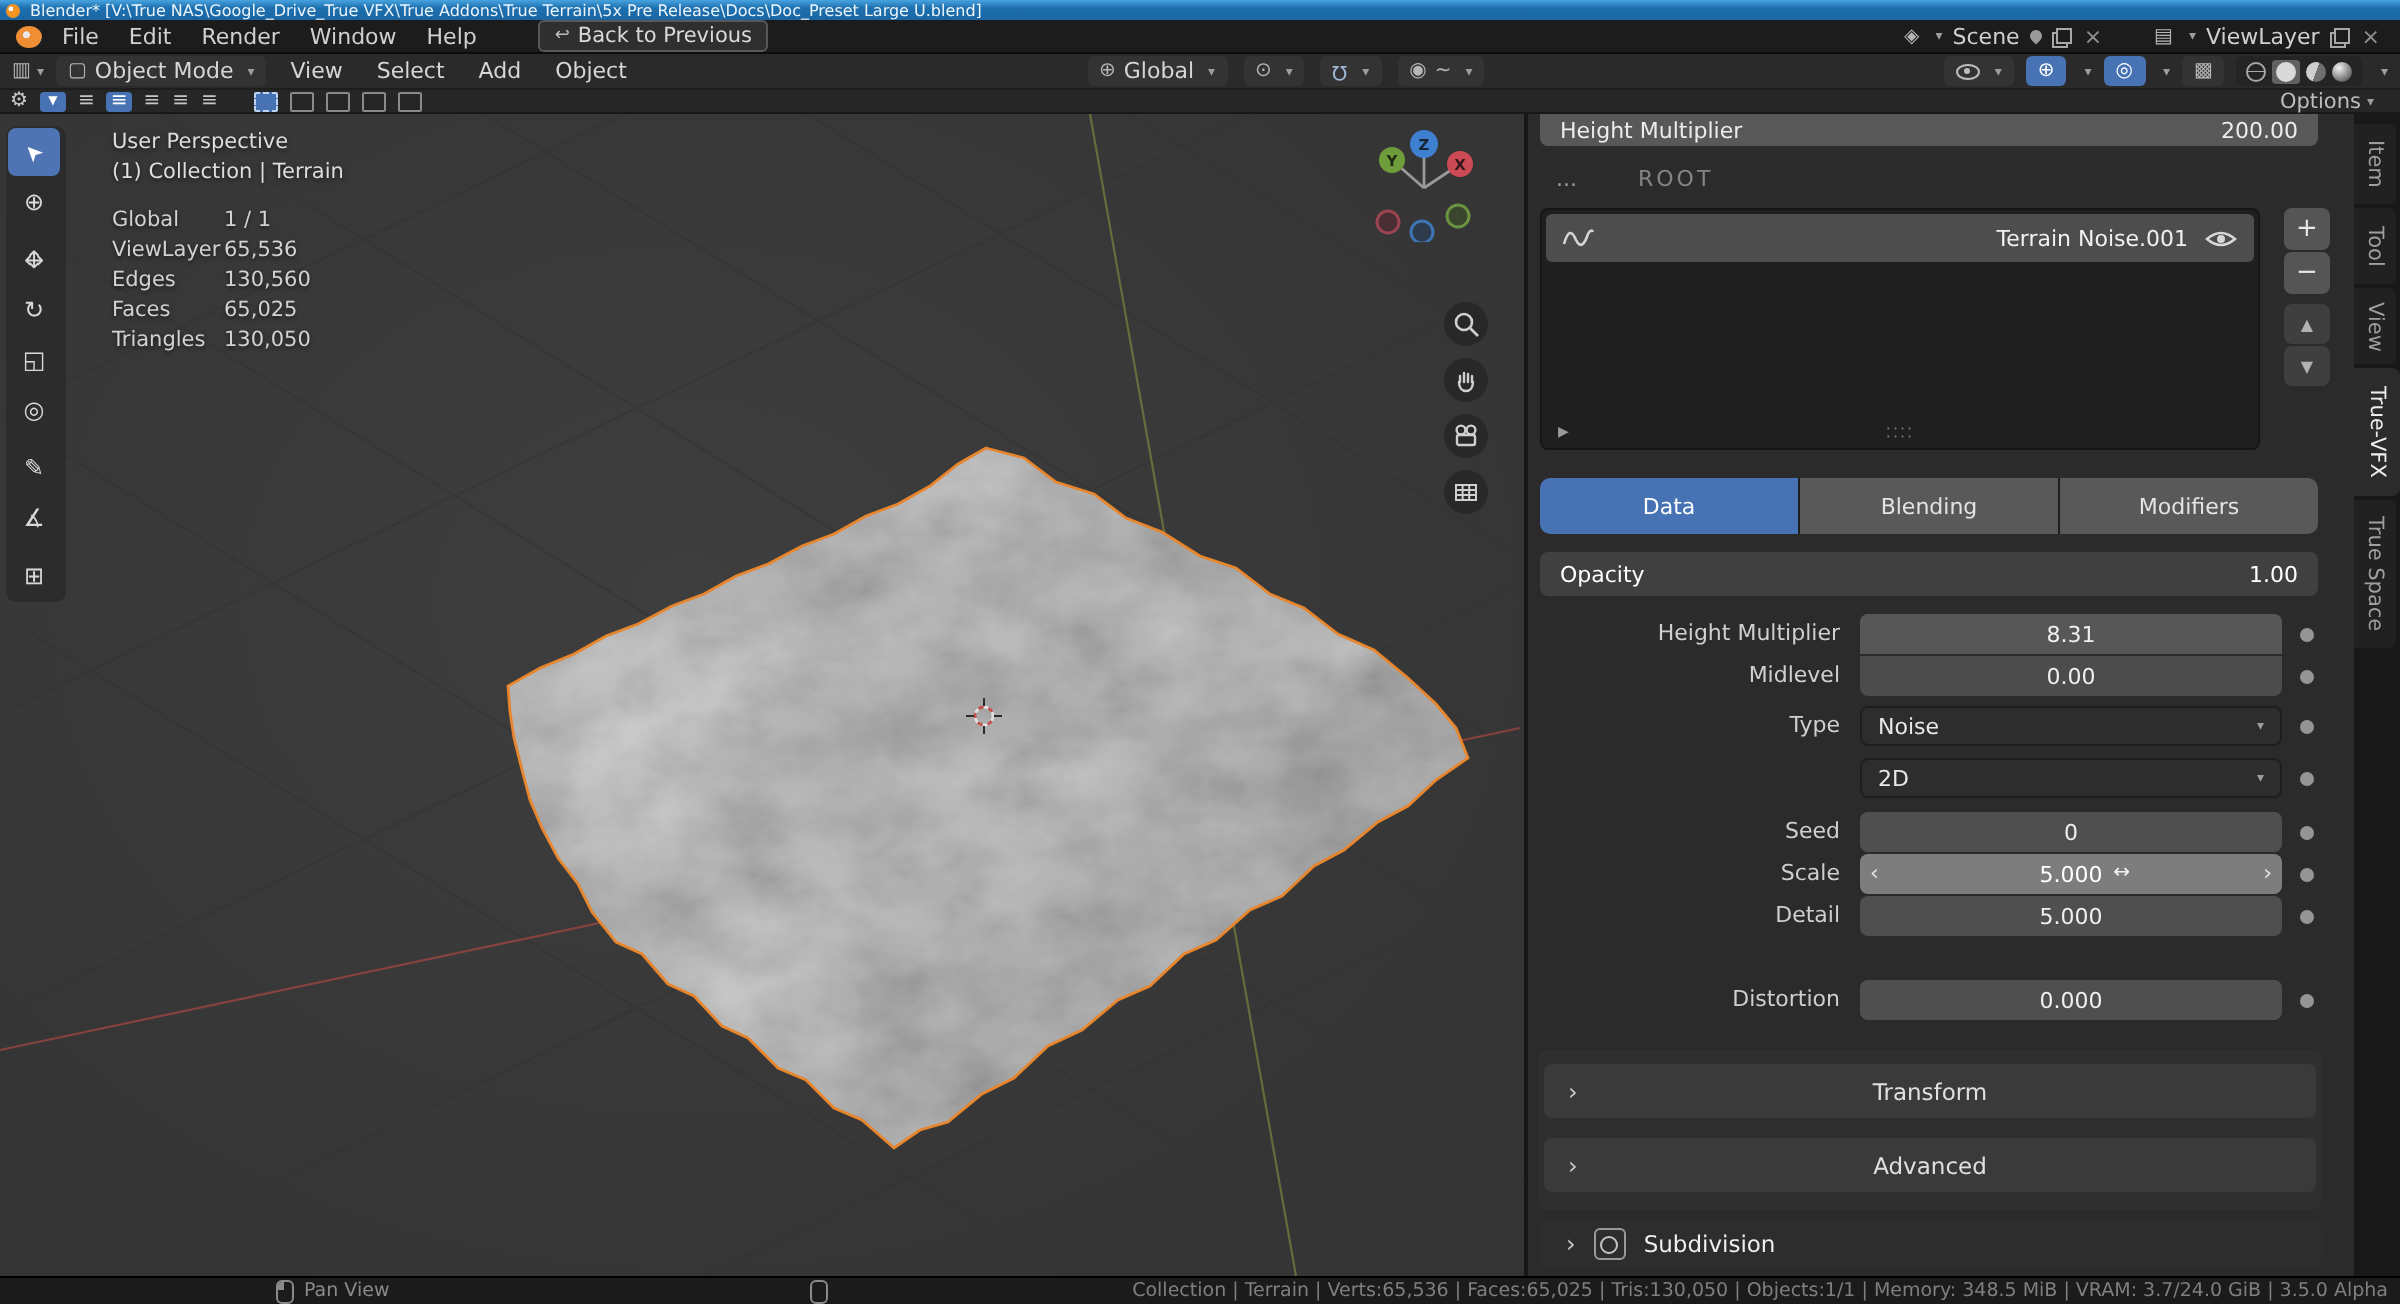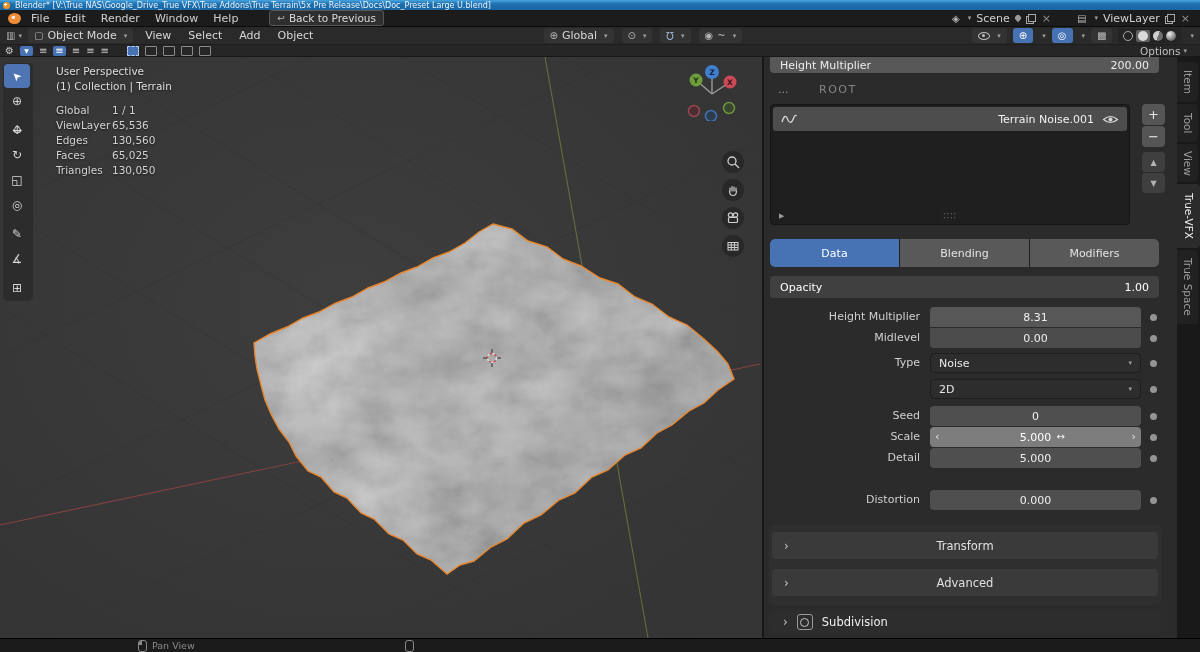--- a/index.html
+++ b/index.html
@@ -520,15 +520,16 @@
   </div>
 
   <div class="abs statusbar">
     <span style="margin-left:132px;display:flex;align-items:center">
       <span class="mouse l"></span>
       <span>Pan View</span>
     </span>
     <span style="margin-left:210px;display:flex;align-items:center">
       <span class="mouse"></span>
     </span>
+    <span class="sb-right">Collection | Terrain | Verts:65,536 | Faces:65,025 | Tris:130,050 | Objects:1/1 | Memory: 348.5 MiB | VRAM: 3.7/24.0 GiB | 3.5.0 Alpha</span>
   </div>
 
 </div>
 
 </body></html>

